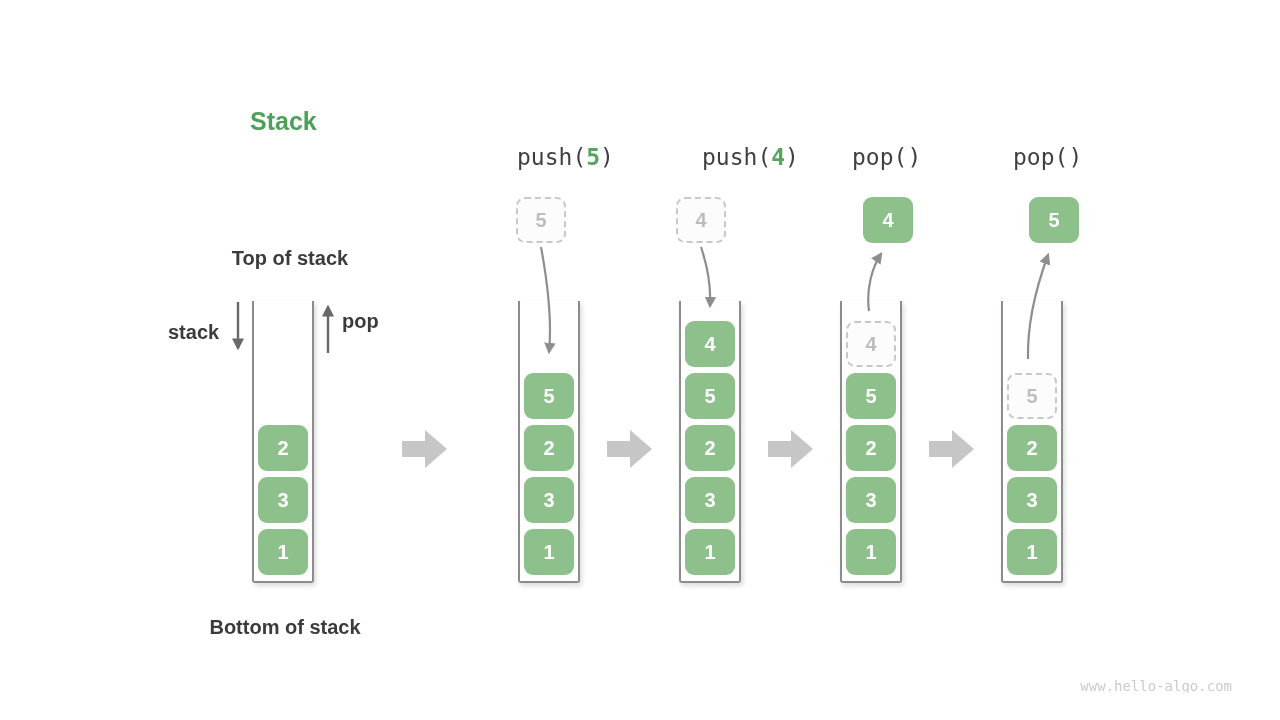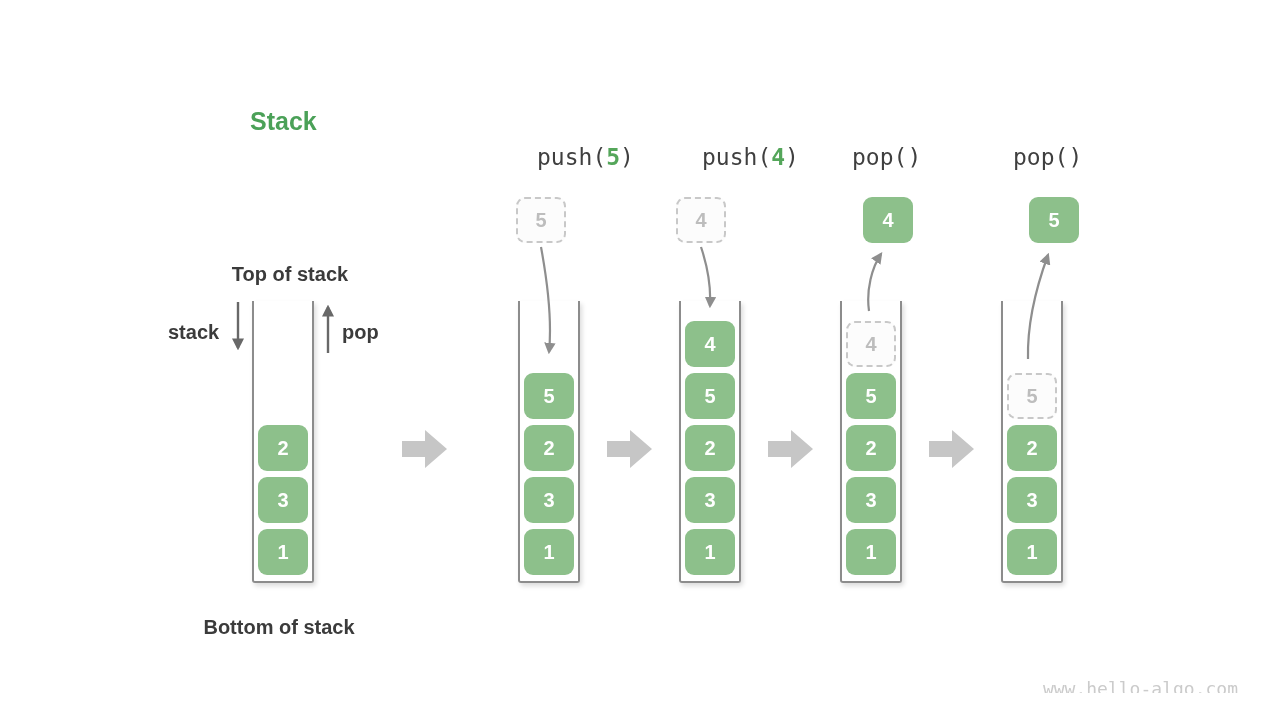--- a/index.html
+++ b/index.html
@@ -9,24 +9,24 @@
     text-decoration:underline;
   }
   .title{
     position:absolute;left:250px;top:107px;
     font-size:25px;font-weight:bold;color:var(--title-green,#4BA158);
   }
   .lbl{
     position:absolute;font-size:20px;font-weight:bold;color:var(--label-dark,#3B3B3B);
     white-space:nowrap;
   }
-  .top-label{left:220px;top:247px;width:140px;text-align:center;margin-top:16px;}
-  .bottom-label{left:191px;top:616px;width:176px;text-align:center;}
+  .top-label{left:220px;top:247px;width:140px;text-align:center;}
+  .bottom-label{left:197px;top:616px;width:176px;text-align:center;}
   .push-label{left:168px;top:321px;}
-  .pop-label{left:342px;top:321px;}
+  .pop-label{left:342px;top:310px;}
   .op{
     position:absolute;top:144px;font-family:"DejaVu Sans Mono",monospace;
     font-size:23px;color:#3F3F3F;white-space:nowrap;
   }
   .op .arg{color:var(--digit-green,#54A65A);font-weight:bold;}
   .well{
     position:absolute;top:301px;width:62px;height:282px;box-sizing:border-box;
     border-left:2px solid var(--wall-gray,#8C8C8C);
     border-right:2px solid var(--wall-gray,#8C8C8C);
     border-bottom:2px solid var(--wall-gray,#8C8C8C);
@@ -49,37 +49,37 @@
   .r0{top:321px}.r1{top:373px}.r2{top:425px}.r3{top:477px}.r4{top:529px}
   .float{top:197px;}
   .f2{left:516px}.f3{left:676px}.f4{left:863px}.f5{left:1029px}
   .overlay{position:absolute;left:0;top:0;width:1280px;height:720px;z-index:2;pointer-events:none;}
   .overlay .dk{stroke:var(--arrow-dark,#686868);stroke-width:2.4;fill:none;}
   .overlay .lt{stroke:var(--arrow-light,#8E8E8E);stroke-width:2.2;fill:none;}
   .overlay .blk{fill:var(--block-arrow,#C6C6C6);stroke:none;}
   #mh-dark path{fill:var(--arrow-dark,#686868);}
   #mh-light path{fill:var(--arrow-light,#8E8E8E);}
   .watermark{
-    position:absolute;right:42px;top:678px;font-family:"DejaVu Sans Mono",monospace;
-    font-size:18px;color:var(--watermark-gray,#CBCBCB);
+    position:absolute;right:48px;top:678px;font-family:"DejaVu Sans Mono",monospace;
+    font-size:14px;color:var(--watermark-gray,#CBCBCB);
   }
 </style>
 </head>
 <body>
 
 <div class="canvas">
 
   <div class="title">Stack</div>
 
   <div class="lbl top-label">Top of stack</div>
   <div class="lbl bottom-label">Bottom of stack</div>
   <div class="lbl push-label">stack</div>
   <div class="lbl pop-label">pop</div>
 
-  <div class="op" style="left:537px"><span>push(</span><span class="arg">5</span><span>)</span></div>
+  <div class="op" style="left:517px"><span>push(</span><span class="arg">5</span><span>)</span></div>
   <div class="op" style="left:702px"><span>push(</span><span class="arg">4</span><span>)</span></div>
   <div class="op" style="left:852px"><span>pop(</span><span class="arg"></span><span>)</span></div>
   <div class="op" style="left:1013px"><span>pop(</span><span class="arg"></span><span>)</span></div>
 
   <svg class="overlay" viewBox="0 0 1280 720">
     <defs>
       <marker id="mh-dark" viewBox="0 0 10 10" refX="8" refY="5" markerWidth="5" markerHeight="5" orient="auto-start-reverse">
         <path d="M0,0 L10,5 L0,10 z"></path>
       </marker>
       <marker id="mh-light" viewBox="0 0 10 10" refX="8" refY="5" markerWidth="5.2" markerHeight="5.2" orient="auto-start-reverse">

